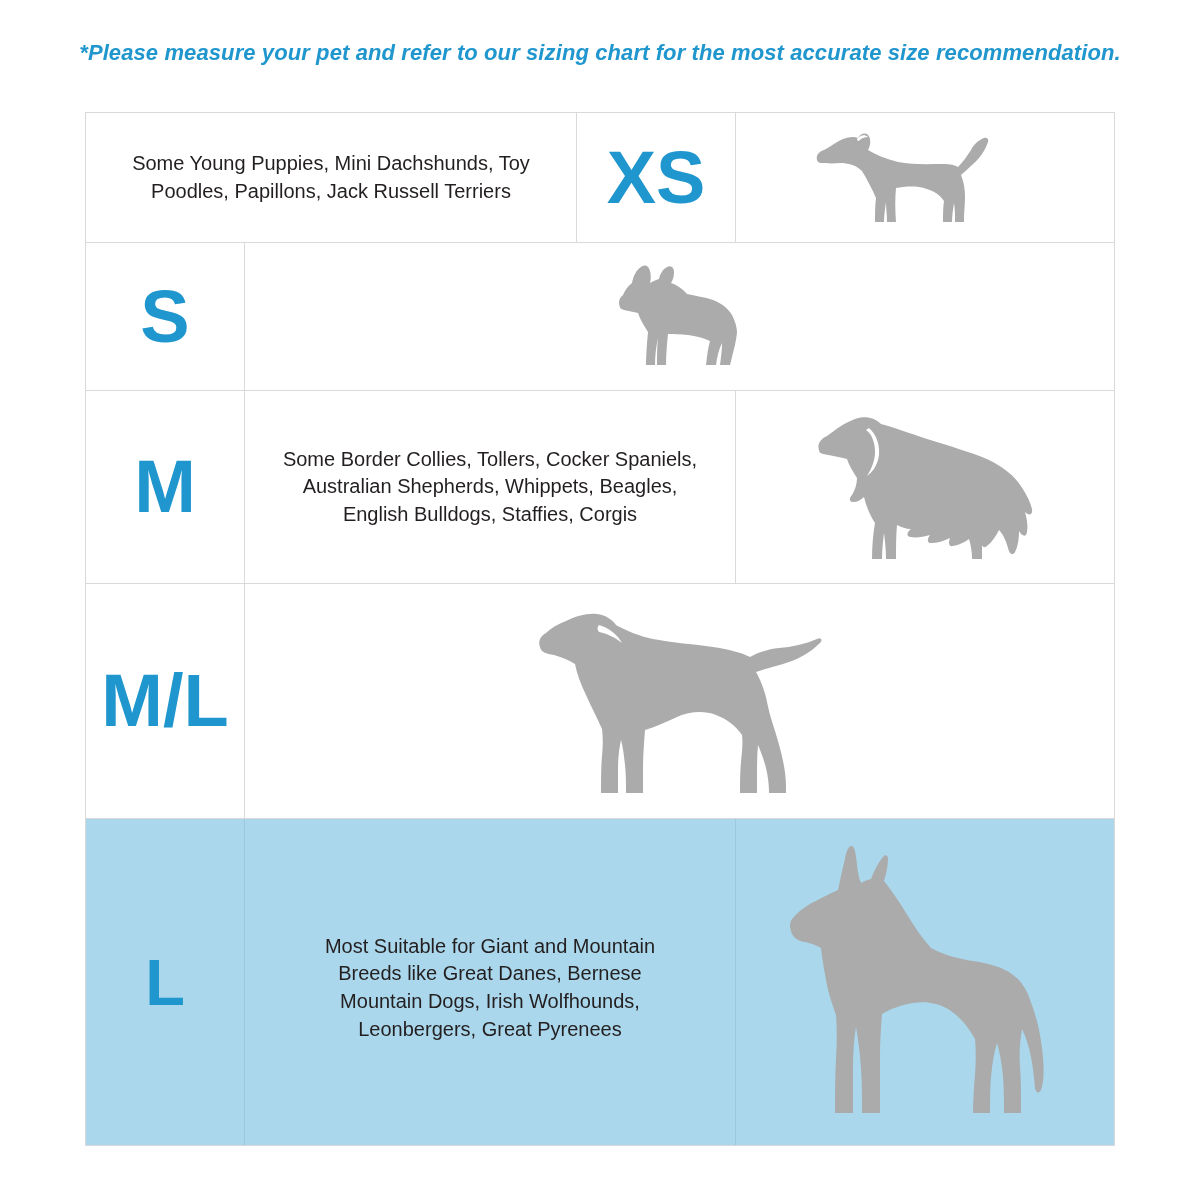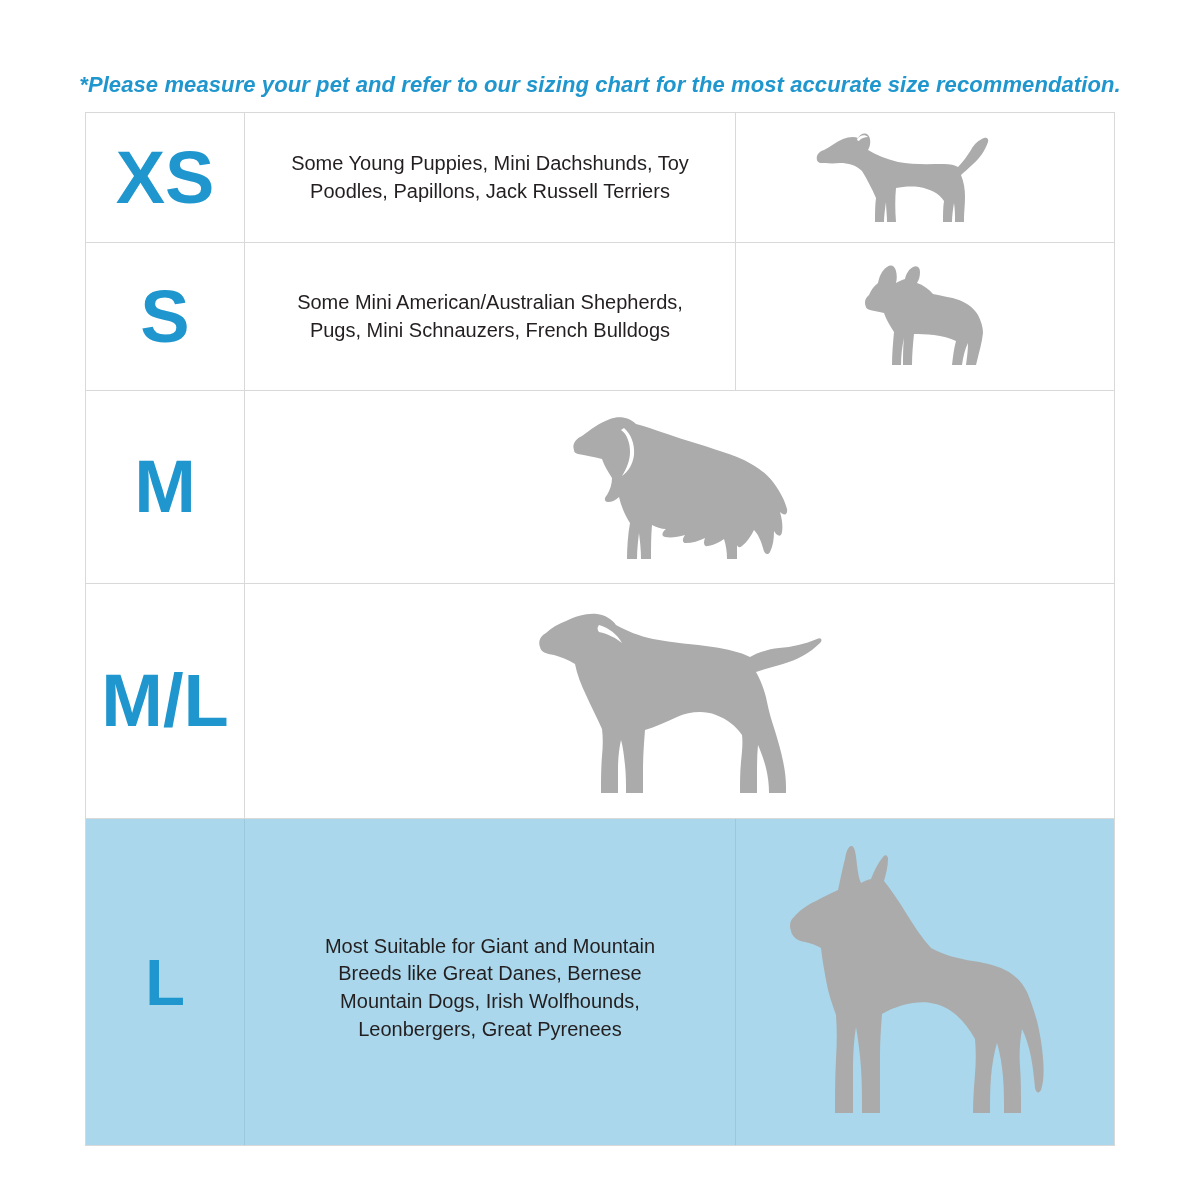--- a/index.html
+++ b/index.html
@@ -7,21 +7,21 @@
     --hl:#aad7eb;
     --dog:#ababab;
     --border:#d9d9d9;
     --text:#231f20;
   }
   *{margin:0;padding:0;box-sizing:border-box;}
   html,body{width:1200px;height:1200px;background:#ffffff;overflow:hidden;
     font-family:"Liberation Sans", sans-serif;}
   .note{
     height:112px;
-    padding-top:72px;
+    padding-top:40px;
     text-align:center;
     color:var(--accent);
     font-size:22px;
     font-weight:700;
     font-style:italic;
     letter-spacing:.1px;
   }
   .chart{
     margin-left:85px;
     width:1030px;
@@ -65,51 +65,51 @@
   .shift-left{transform:translateX(-25px);}
 </style>
 </head>
 <body>
 
 <div class="note">*Please measure your pet and refer to our sizing chart for the most accurate size recommendation.</div>
 
 <div class="chart">
 
   <div class="row r1">
+    <div class="cell col-desc">
+      <p class="desc">Some Young Puppies, Mini Dachshunds, Toy Poodles, Papillons, Jack Russell Terriers</p>
+    </div>
     <div class="cell col-size">
       <div class="size-label">XS</div>
-    </div>
-    <div class="cell col-desc">
-      <p class="desc">Some Young Puppies, Mini Dachshunds, Toy Poodles, Papillons, Jack Russell Terriers</p>
     </div>
     <div class="cell col-img">
       <svg class="dog shift-left" width="180" height="92" viewBox="0 0 180 92">
         <path class="body" d="M7,28 C6,24 8,20 14,18 C20,15 26,10 33,7 C38,5 44,4 48,6 C50,2 55,0 58,3 C61,6 61,13 58,18 C66,23 76,27 88,30 C103,33 120,32 134,32 C140,32 145,33 148,35 C153,30 157,24 161,18 C164,12 169,8 174,6 C177,5 179,7 178,10 C175,19 169,27 162,33 C158,37 154,40 151,43 C154,50 155,58 155,65 C155,73 154,80 154,86 L154,90 L145,90 C145,84 145,77 144,71 C143,77 142,84 142,90 L133,90 C133,83 133,75 134,69 C129,61 120,57 109,55 C100,54 92,55 86,56 C85,66 85,78 86,90 L77,90 C77,83 76,76 76,70 C75,77 74,84 74,90 L65,90 C65,82 65,73 66,66 C62,57 57,47 52,39 C46,33 38,31 30,31 C22,32 14,31 10,31 C8,30 7,29 7,28 Z"></path>
         <path class="detail" d="M47,7 C50,3 55,2 58,5 C55,5 51,6 49,9 C48,9 47,8 47,7 Z"></path>
       </svg>
     </div>
   </div>
 
   <div class="row r2">
     <div class="cell col-size">
       <div class="size-label">S</div>
     </div>
-    <div class="cell col-desc">
-      <p class="desc">Some Mini American/Australian Shepherds, Pugs, Mini Schnauzers, French Bulldogs</p>
-    </div>
     <div class="cell col-img">
       <svg class="dog" width="135" height="104" viewBox="0 0 135 104">
         <path class="body" d="M8,42 C6,38 7,33 11,30 C13,25 16,21 20,18 C21,12 24,5 29,2 C33,-1 37,1 38,6 C39,10 39,14 38,18 C41,16 44,15 47,14 C48,9 51,4 55,2 C59,0 62,2 62,7 C62,11 61,15 59,18 C65,20 71,24 75,29 C83,31 93,32 101,35 C109,38 116,43 120,50 C123,56 125,62 125,68 C124,78 121,87 119,96 L118,100 L108,100 C109,92 110,85 110,78 C107,84 105,92 104,100 L94,100 C95,91 96,83 98,76 C92,73 84,71 76,70 C68,69 61,69 56,69 C55,79 54,89 54,100 L45,100 C45,91 45,82 46,73 C44,82 43,91 43,100 L34,100 C34,89 35,78 36,67 C32,61 28,54 26,48 C22,47 16,46 12,45 C9,44 8,43 8,42 Z"></path>
       </svg>
     </div>
   </div>
 
   <div class="row r3">
     <div class="cell col-size">
       <div class="size-label">M</div>
+    </div>
+    <div class="cell col-desc">
+      <p class="desc">Some Border Collies, Tollers, Cocker Spaniels, Australian Shepherds, Whippets, Beagles, English Bulldogs, Staffies, Corgis</p>
     </div>
     <div class="cell col-img">
       <svg class="dog" width="228" height="150" viewBox="0 0 228 150">
         <path class="body" d="M8,38 C6,33 9,27 16,24 C24,18 33,11 44,7 C54,3 64,6 70,12 C82,15 98,21 116,27 C138,34 160,40 178,48 C190,54 200,61 207,70 C214,79 219,89 221,97 C222,103 218,104 214,100 C216,107 217,114 216,120 C215,126 211,124 208,119 C208,127 207,134 204,140 C202,144 198,142 197,136 C195,129 192,122 188,118 C185,124 181,130 176,134 C172,137 170,134 171,128 C171,134 171,141 171,147 L161,147 C161,140 160,133 158,127 C154,130 148,133 142,134 C138,135 137,131 139,126 C133,129 126,131 120,131 C116,131 116,127 119,123 C112,125 105,126 99,125 C95,124 96,120 100,117 C95,117 90,115 86,113 C85,124 85,135 85,147 L75,147 C75,138 74,129 73,121 C72,129 71,138 71,147 L61,147 C61,135 62,122 64,111 C59,103 55,94 53,85 C50,88 46,90 42,90 C38,90 38,86 41,83 C44,78 46,72 46,66 C42,60 38,53 36,47 C28,45 19,43 12,42 C9,41 8,40 8,38 Z"></path>
         <path class="detail" d="M58,16 C65,22 69,32 68,43 C67,52 62,60 56,64 C61,56 64,48 64,40 C64,31 61,22 55,18 Z"></path>
       </svg>
     </div>
   </div>
 
   <div class="row r4">

